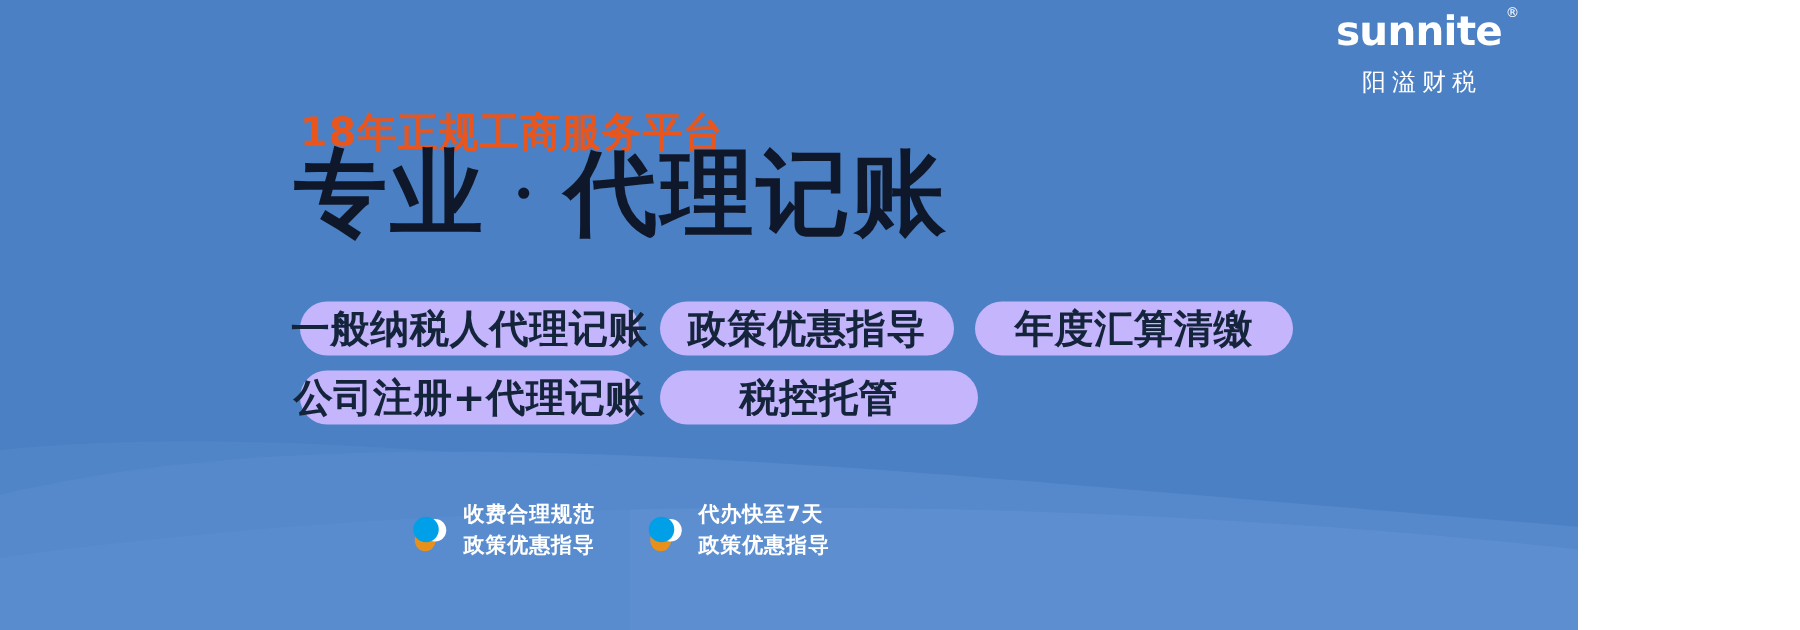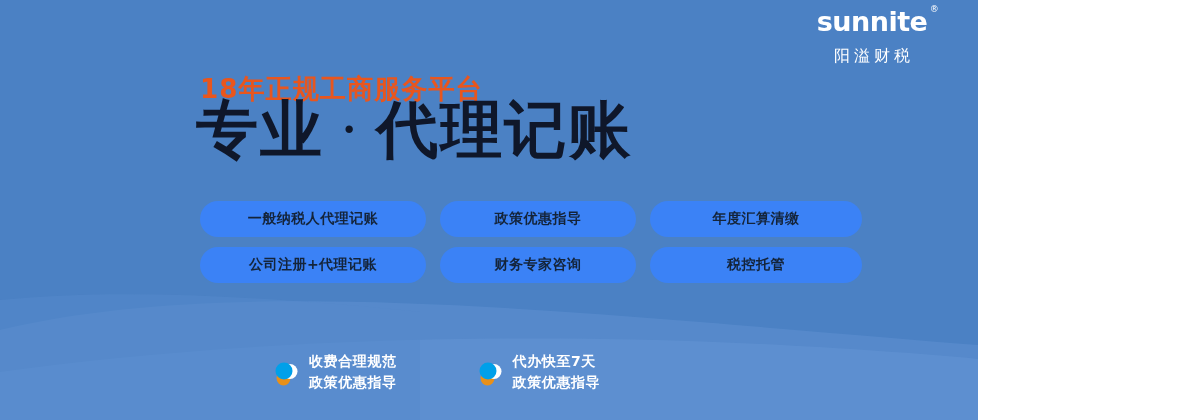--- a/index.html
+++ b/index.html
@@ -3,21 +3,21 @@
 <meta charset="utf-8">
 <style>
   * { margin:0; padding:0; box-sizing:border-box; }
   html, body {
     width:1200px; height:420px;
     font-family:"Liberation Sans","DejaVu Sans",sans-serif;
     overflow:hidden;
   }
   #banner {
     position:relative;
-    width:978px; height:420px;
+    width:1052px; height:420px;
     background:#4b81c4;
     overflow:hidden;
   }
   
   .bg-waves {
     position:absolute; inset:0;
     width:1200px; height:420px;
     pointer-events:none;
   }
   
@@ -82,42 +82,42 @@
   .pill-rows {
     position:absolute;
     left:200px; top:201px;
   }
   .pill-row {
     display:flex;
     gap:14px;
     margin-bottom:10px;
   }
   .pill {
-    background:#3b82f6;
+    background:#c4b5fd;
     color:#14243a;
     border-radius:18px;
     height:36px;
     display:flex;
     align-items:center;
     justify-content:center;
-    font-size:14px;
+    font-size:26px;
     font-weight:600;
     letter-spacing:0.5px;
     white-space:nowrap;
     font-family:"DejaVu Sans","Liberation Sans",sans-serif;
   }
   .pill.w1 { width:226px; }
   .pill.w2 { width:196px; }
   .pill.w3 { width:212px; }
   
   .features {
     position:absolute;
-    left:272px; top:351px;
-    display:flex;
-    gap:79px;
+    left:272px; top:333px;
+    display:flex;
+    gap:32px;
   }
   .feature {
     display:flex;
     align-items:center;
     gap:9px;
   }
   .feature-icon {
     position:relative;
     width:28px; height:30px;
     flex:none;
@@ -161,21 +161,20 @@
   </div>
 
   <div class="pill-rows">
     <div class="pill-row">
       <div class="pill w1">一般纳税人代理记账</div>
       <div class="pill w2">政策优惠指导</div>
       <div class="pill w3">年度汇算清缴</div>
     </div>
     <div class="pill-row">
       <div class="pill w1">公司注册+代理记账</div>
-      <div class="pill w2">财务专家咨询</div>
       <div class="pill w3">税控托管</div>
     </div>
   </div>
 
   <div class="features">
 
     <div class="feature">
       <span class="feature-icon">
         <svg viewBox="0 0 28 30" width="28" height="30">
           <ellipse cx="11.5" cy="21" rx="7" ry="7.5" fill="#e8901a"></ellipse>

